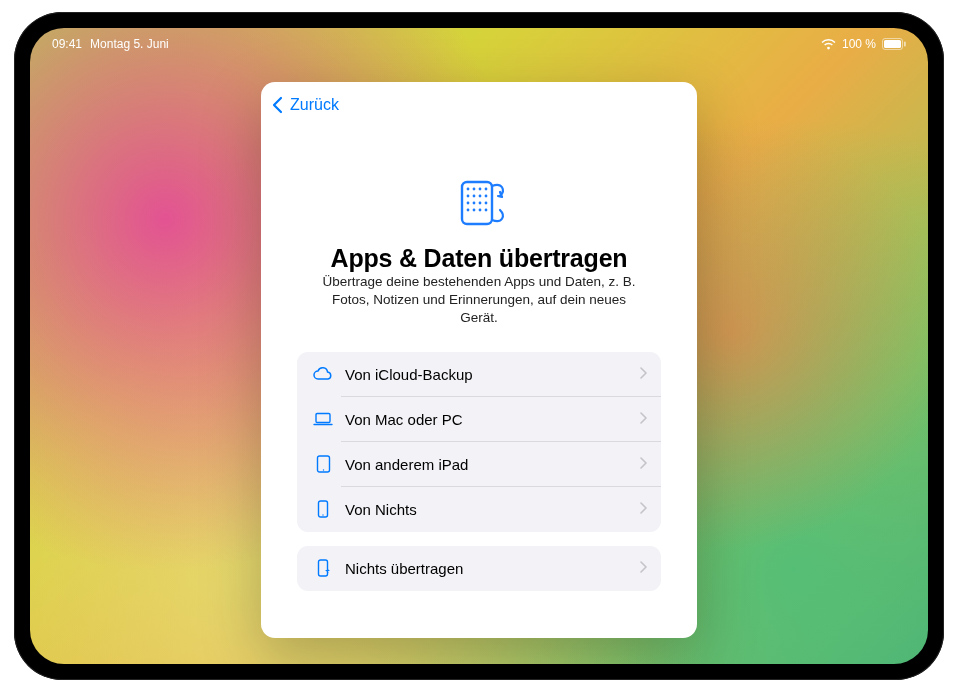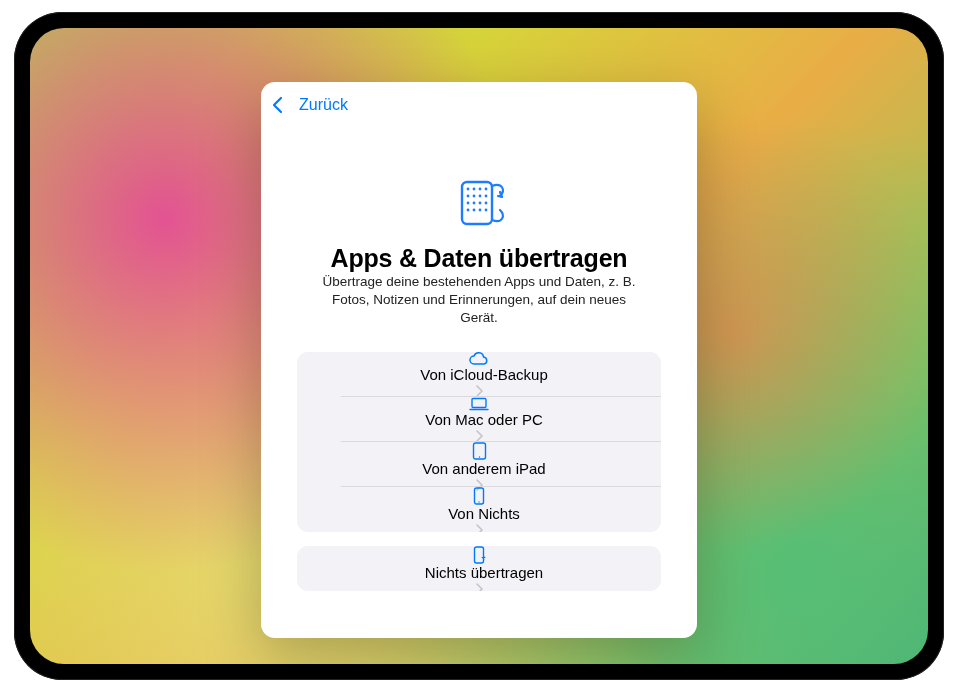--- a/index.html
+++ b/index.html
@@ -71,21 +71,21 @@
       width: 436px;
       height: 556px;
       background: #fff;
       border-radius: 14px;
       box-shadow: 0 20px 60px rgba(0,0,0,0.25);
       padding: 14px 0 0 0;
     }
     .back-btn {
       display: flex;
       align-items: center;
-      gap: 16px;
+      gap: 7px;
       color: #007aff;
       font-size: 16px;
       padding-left: 10px;
       cursor: pointer;
       width: fit-content;
     }
     .back-btn svg { display: block; }
     .hero-icon {
       display: flex;
       justify-content: center;
@@ -116,21 +116,20 @@
     .list-group.secondary {
       margin-top: 14px;
     }
     .list-row {
       display: flex;
       align-items: center;
       height: 45px;
       padding: 0 14px 0 14px;
       cursor: pointer;
       position: relative;
-      flex-direction: column;
     }
     .list-row:not(:last-child)::after {
       content: "";
       position: absolute;
       left: 44px;
       right: 0;
       bottom: 0;
       height: 1px;
       background: #d9d9de;
     }
@@ -150,20 +149,43 @@
     .chevron {
       color: #c4c4c8;
     }
   </style>
 </head>
 <body>
 
 <div class="device-frame">
   <div class="screen">
 
+    <div class="status-bar">
+      <div class="status-left">
+        <span>09:41</span>
+        <span>Montag 5. Juni</span>
+      </div>
+      <div class="status-right">
+        <span class="wifi-icon">
+          <svg width="15" height="11" viewBox="0 0 15 11" fill="none">
+            <path d="M7.5 10.5 a1.4 1.4 0 1 0 0-2.8 1.4 1.4 0 0 0 0 2.8Z" fill="#fff"></path>
+            <path d="M4.2 6.6a4.7 4.7 0 0 1 6.6 0l1.1-1.1a6.2 6.2 0 0 0-8.8 0l1.1 1.1Z" fill="#fff"></path>
+            <path d="M1.6 4a8.3 8.3 0 0 1 11.8 0l1.1-1.1a9.9 9.9 0 0 0-14 0L1.6 4Z" fill="#fff"></path>
+          </svg>
+        </span>
+        <span>100 %</span>
+        <span class="battery-icon">
+          <svg width="24" height="12" viewBox="0 0 24 12">
+            <rect x="0.5" y="0.5" width="20" height="11" rx="2.5" stroke="#fff" fill="none" opacity="0.5"></rect>
+            <rect x="2" y="2" width="17" height="8" rx="1.5" fill="#fff"></rect>
+            <rect x="22" y="3.5" width="1.8" height="5" rx="0.9" fill="#fff" opacity="0.6"></rect>
+          </svg>
+        </span>
+      </div>
+    </div>
 
     <div class="modal">
 
       <div class="back-btn">
         <span>
           <svg width="12" height="18" viewBox="0 0 12 18">
             <path d="M10 2 L3 9 L10 16" stroke="#007aff" stroke-width="2.2" fill="none" stroke-linecap="round" stroke-linejoin="round"></path>
           </svg>
         </span>
         <span>Zurück</span>

